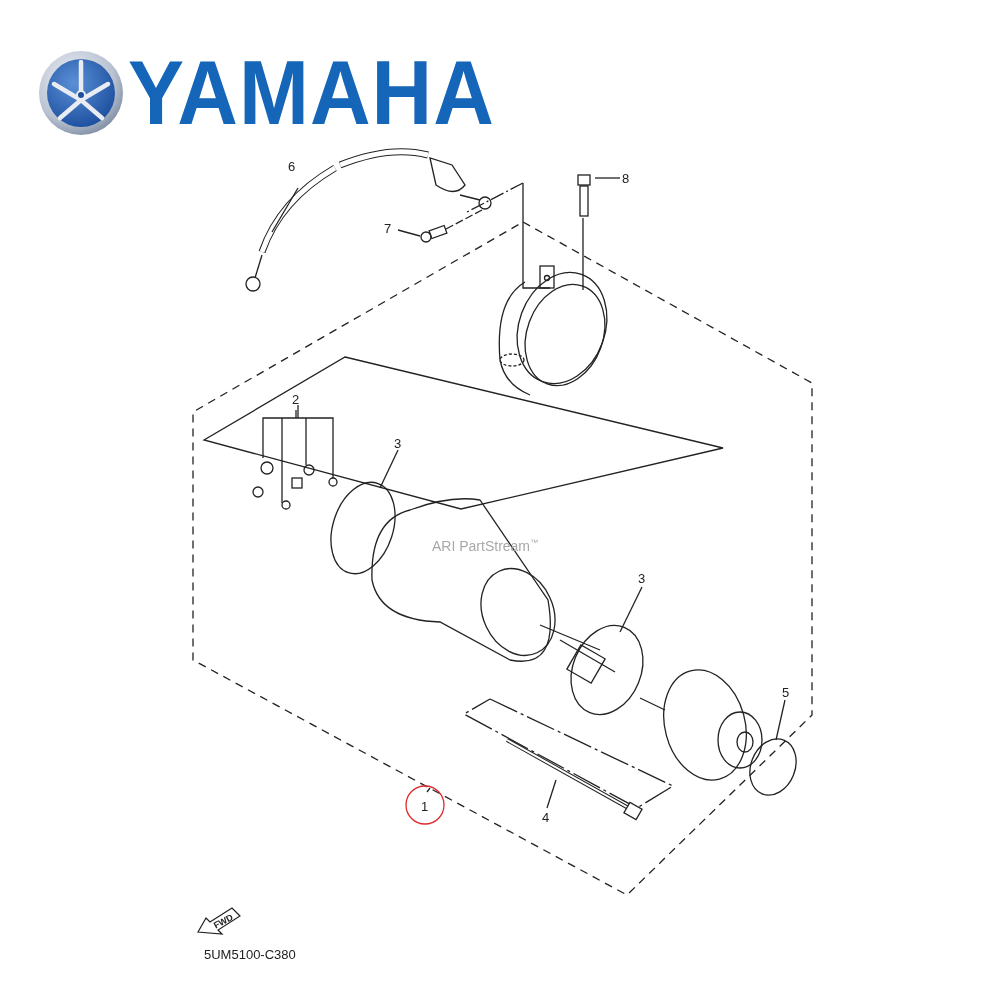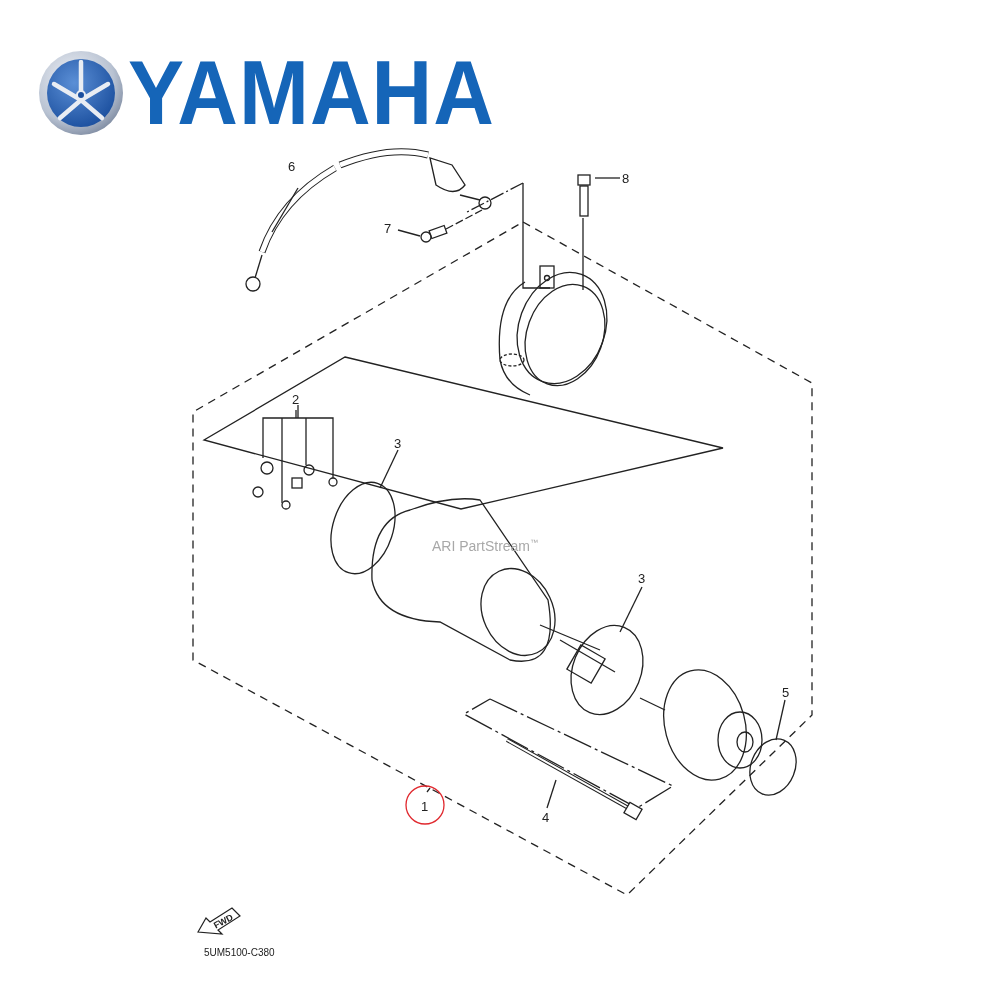--- a/index.html
+++ b/index.html
@@ -3,21 +3,21 @@
 <meta charset="utf-8">
 <style>
   html, body { margin:0; padding:0; background:#ffffff; }
   body { width:1000px; height:1000px; position:relative; overflow:hidden; font-family:"Liberation Sans", sans-serif; }
   .logo { position:absolute; left:38px; top:50px; display:flex; align-items:center;justify-content:space-between; }
   .emblem { width:86px; height:86px; }
   .brand { font-family:"Liberation Sans", sans-serif; font-weight:bold; color:#1565b8; font-size:84px; letter-spacing:1px; line-height:1; margin-left:4px; transform:scaleY(1.08); transform-origin:left center; }
   svg.diagram { position:absolute; left:0; top:0; }
   .callout { font-family:"Liberation Sans", sans-serif; font-size:13px; fill:#222; }
   .watermark { font-family:"Liberation Sans", sans-serif; font-size:14px; fill:#a8a8a8; }
-  .code { position:absolute; left:204px; top:947px; font-size:10px; color:#222; }
+  .code { position:absolute; left:204px; top:947px; font-size:13px; color:#222; }
   .fwd { position:absolute; left:196px; top:902px; }
 </style>
 </head>
 <body>
 
 <div class="logo">
   <svg class="emblem" viewBox="0 0 86 86">
     <defs>
       <radialGradient id="ring" cx="40%" cy="35%" r="70%">
         <stop offset="0" stop-color="#f2f4f8"></stop>

